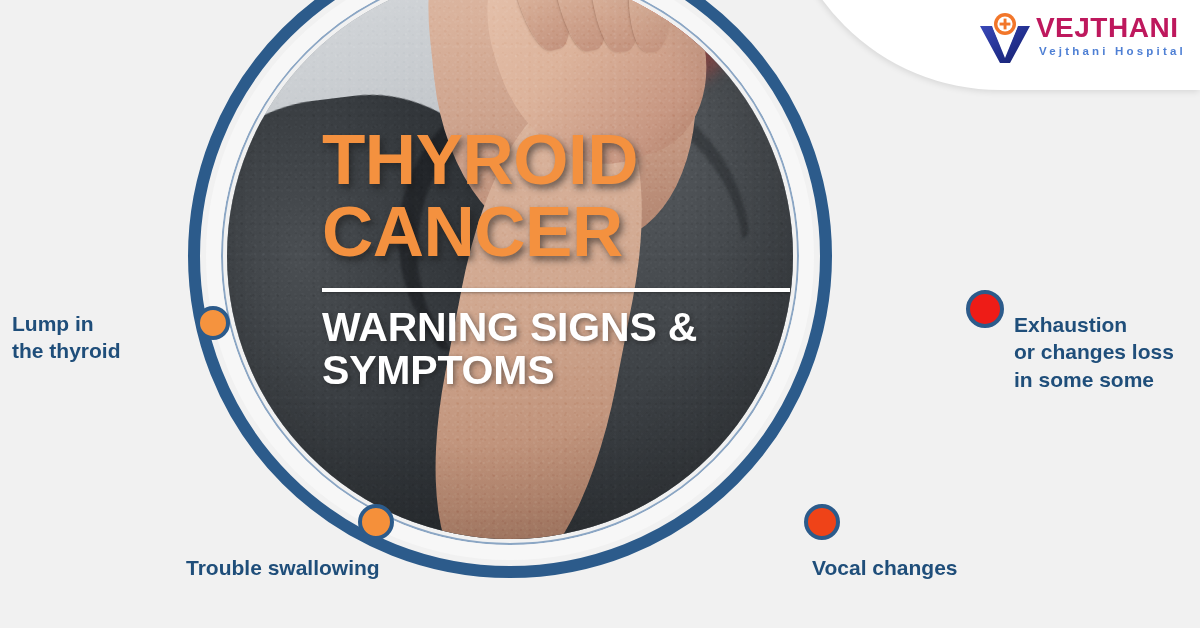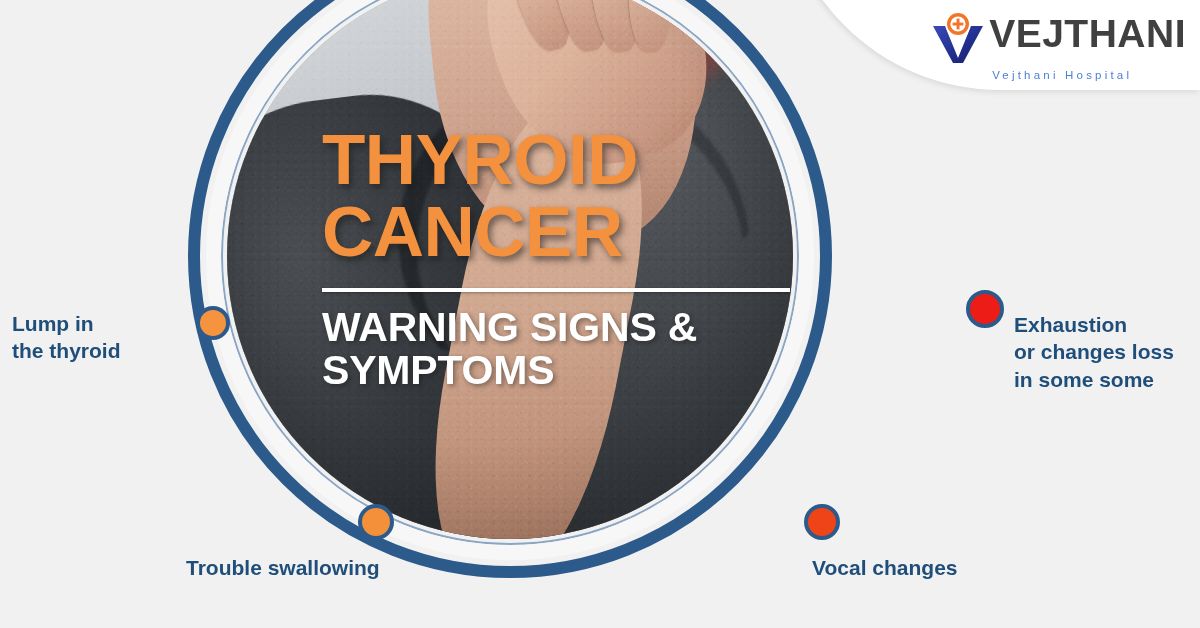--- a/index.html
+++ b/index.html
@@ -302,32 +302,32 @@
     margin-right: 2px;
     flex: none;
   }
   .brand-text-col {
     display: flex;
     flex-direction: column;
     align-items: flex-start;
     padding-top: 2px;
   }
   .brand-name {
-    font-size: 39px;
+    font-size: 28px;
     font-weight: bold;
-    color: #404040;
+    color: #be185d;
     letter-spacing: 0.5px;
     line-height: 1;
   }
   .brand-sub {
     font-size: 11.5px;
-    font-weight: normal;
+    font-weight: bold;
     color: #4e7fd4;
     letter-spacing: 3.2px;
-    margin-top: 16px;
+    margin-top: 3px;
     margin-left: 3px;
   }
 </style>
 </head>
 <body>
 
 <div id="infographic">
 
   <div class="circle-stack">
 

